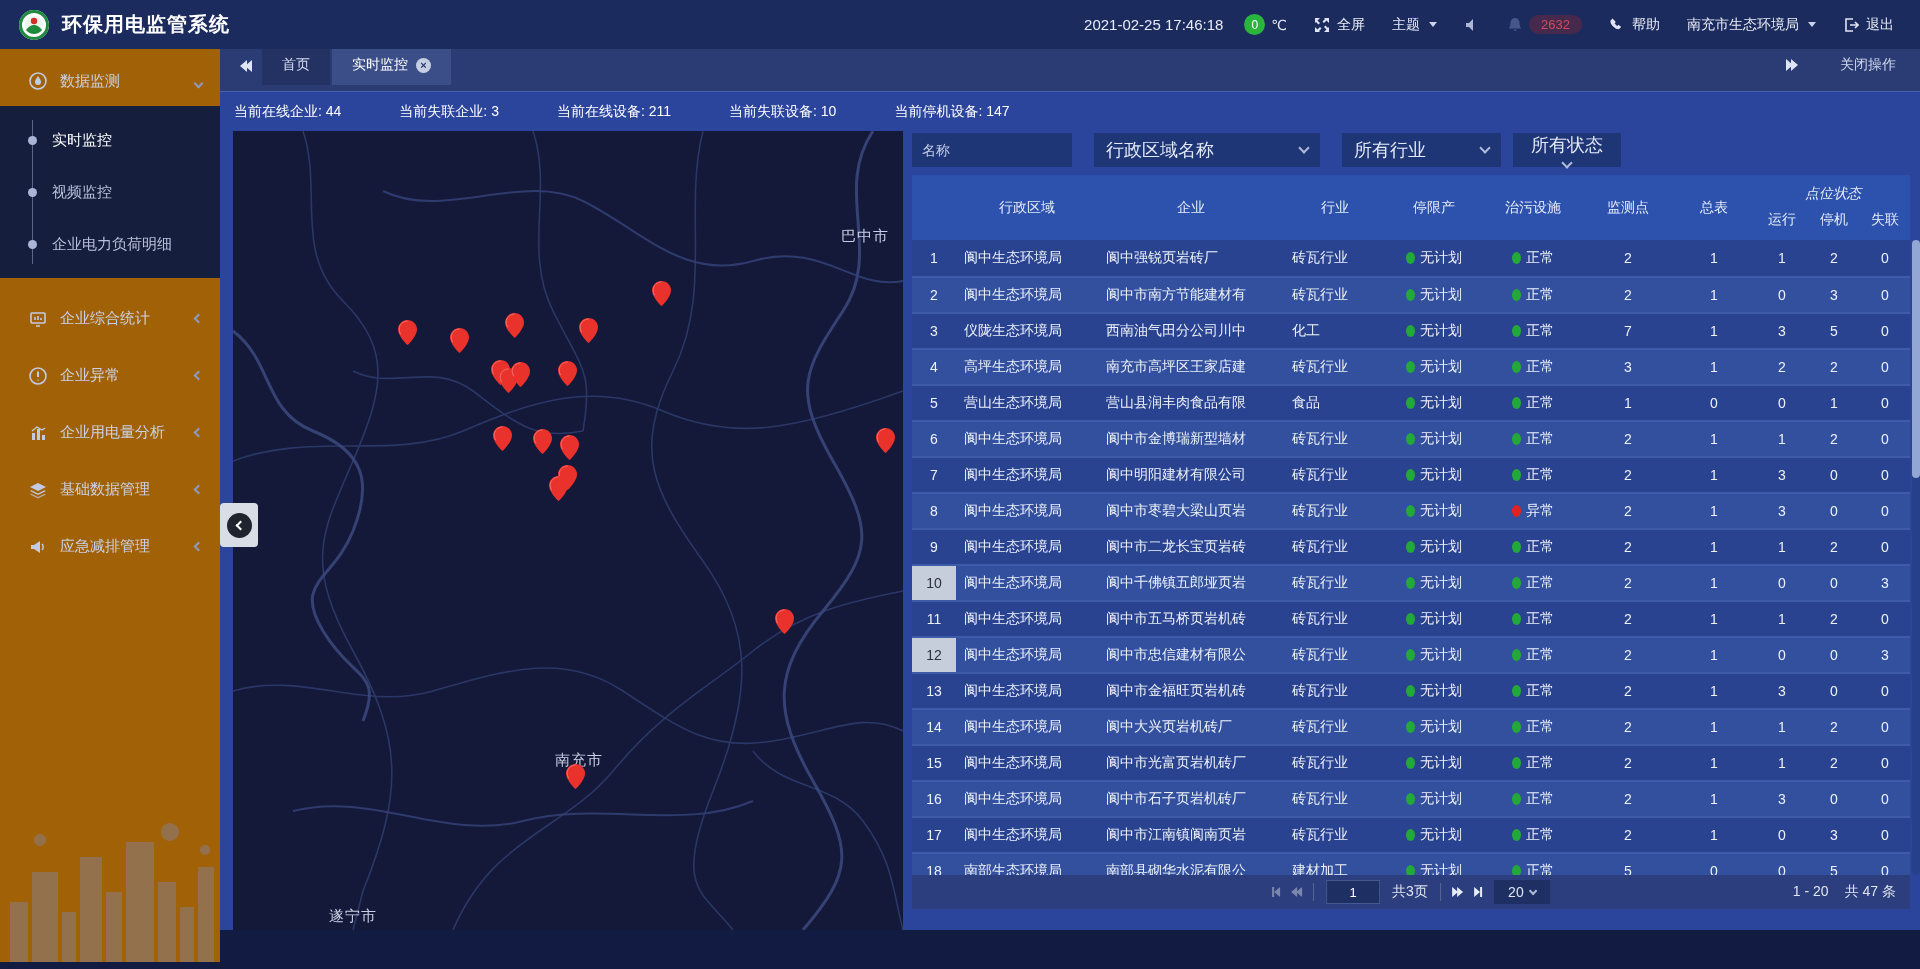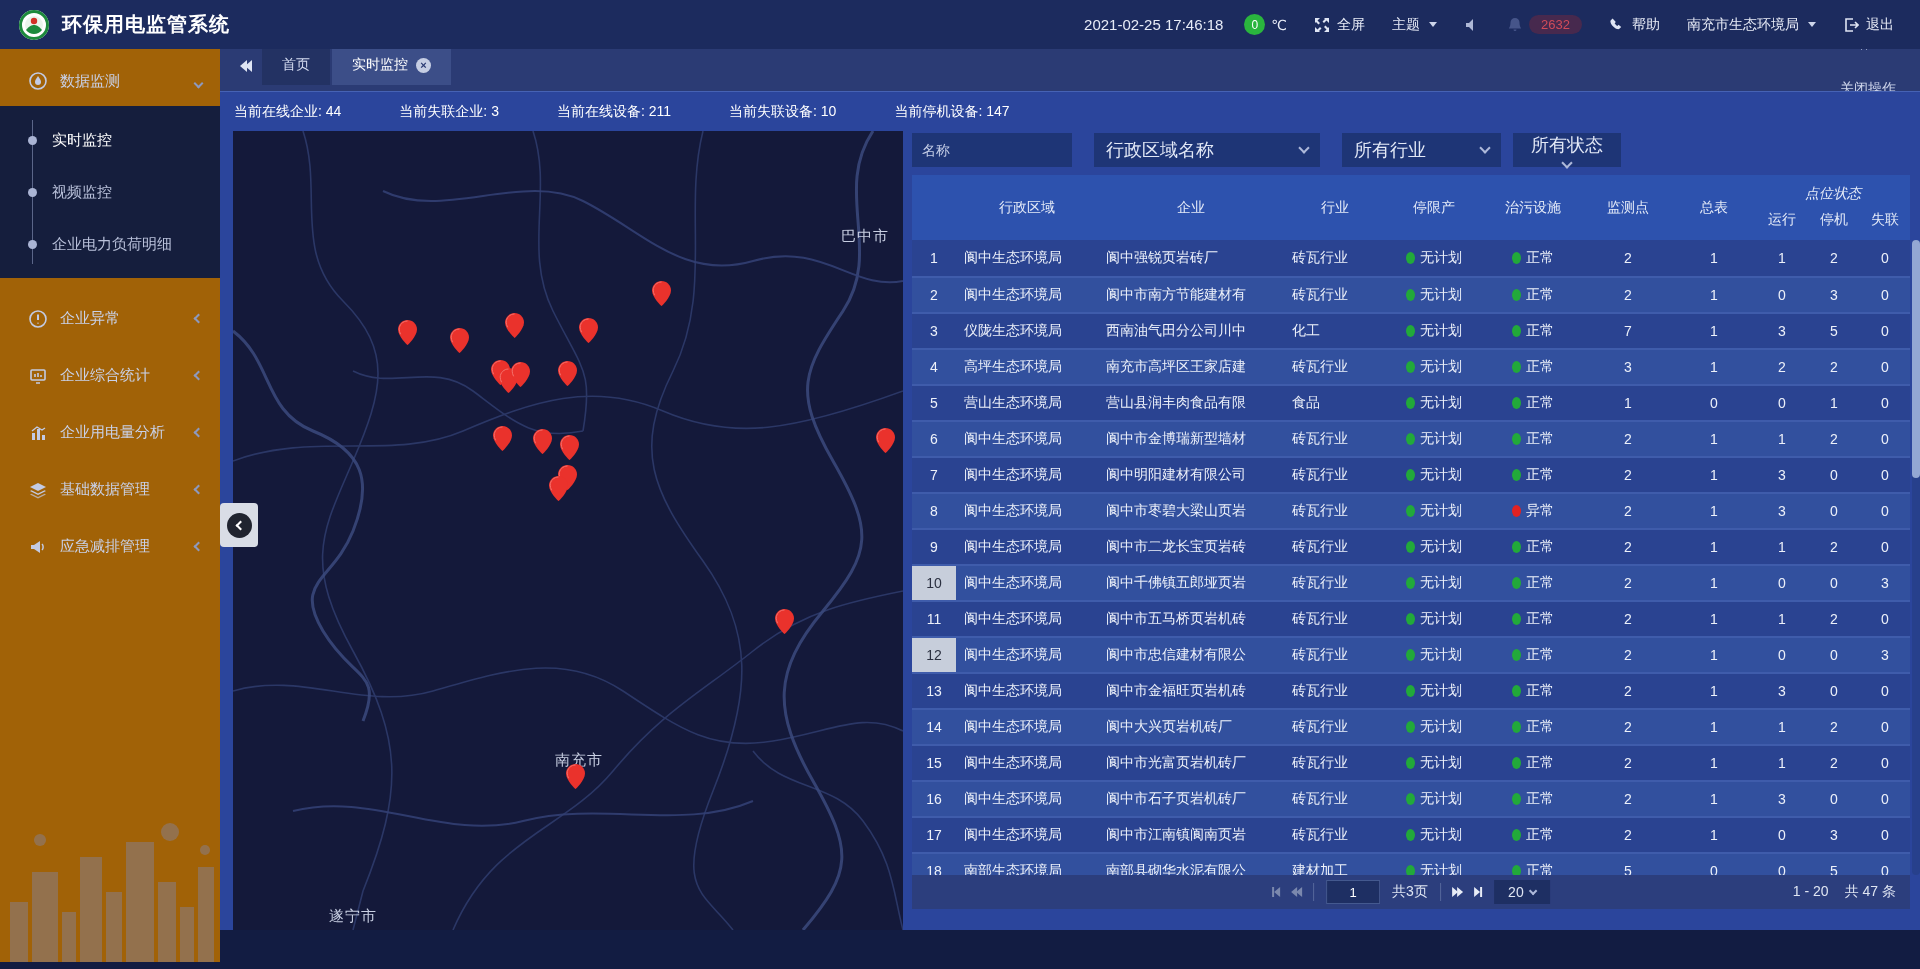--- a/index.html
+++ b/index.html
@@ -45,21 +45,21 @@
   .tabbar { height:53px; background:#2b3b74; display:flex; align-items:flex-end; position:relative; }
   .tab-nav { width:34px; height:38px; display:flex; align-items:center; justify-content:center; cursor:pointer; margin-left:8px; margin-bottom:6px; }
   .dbl-tri { display:flex; }
   .tri { width:0; height:0; border-top:6px solid transparent; border-bottom:6px solid transparent; }
   .tri.l { border-right:7px solid #dfe5f4; margin-right:-2px; }
   .tri.r { border-left:7px solid #dfe5f4; margin-left:-2px; }
   .tab { height:40px; padding:0 20px; display:flex; align-items:center; gap:8px; color:#d5dcf0; font-size:14px;
     background:#233263; margin-right:2px; cursor:pointer; margin-bottom:6px; }
   .tab.active { background:#3c4e88; color:#fff; }
   .tab-close { width:15px; height:15px; border-radius:50%; background:#c6cee4; color:#2a3a72; font-size:11px; line-height:15px; text-align:center; font-weight:bold; }
-  .tabbar-right { position:absolute; right:0; top:0; height:53px; display:flex; align-items:center; gap:30px; padding-right:24px; color:#cfd6ec; font-size:14px;flex-direction:column; }
+  .tabbar-right { position:absolute; right:0; top:0; height:53px; display:flex; align-items:center; gap:30px; padding-right:24px; color:#cfd6ec; font-size:14px; }
 
   .content { position:relative; width:1700px; height:853px; background:#2b459c; }
   .content-footer { position:absolute; left:0; bottom:0; width:100%; height:14px; background:#121c42; }
 
   .statsbar { height:40px; display:flex; align-items:center; gap:58px; padding-left:14px; color:#ffffff; font-size:14px;
     border-top:1px solid #4662b4; }
   .stat-item { white-space:nowrap; }
 
   
   .map-panel { position:absolute; left:13px; top:40px; width:670px; height:799px; background:#14193a; overflow:hidden; }
@@ -200,32 +200,32 @@
             <span class="submenu-dot"></span>
             <span class="submenu-label">视频监控</span>
           </div>
           <div class="submenu-item">
             <span class="submenu-dot"></span>
             <span class="submenu-label">企业电力负荷明细</span>
           </div>
         </div>
         <div class="menu-item">
           <span class="menu-icon"><svg viewBox="0 0 20 20" fill="none" stroke="currentColor" stroke-width="1.6">
+              <rect x="3" y="4" width="14" height="10" rx="1"></rect>
+              <path d="M7 8v3M10 7v4M13 9v2M8 17h4"></path>
+            </svg></span>
+          <span>企业综合统计</span>
+          <span class="menu-chev collapsed"></span>
+        </div>
+        <div class="menu-item">
+          <span class="menu-icon"><svg viewBox="0 0 20 20" fill="none" stroke="currentColor" stroke-width="1.6">
               <circle cx="10" cy="10" r="8"></circle>
               <path d="M10 5.5v5.5M10 13.8v.8" stroke-width="2"></path>
             </svg></span>
           <span>企业异常</span>
-          <span class="menu-chev collapsed"></span>
-        </div>
-        <div class="menu-item">
-          <span class="menu-icon"><svg viewBox="0 0 20 20" fill="none" stroke="currentColor" stroke-width="1.6">
-              <rect x="3" y="4" width="14" height="10" rx="1"></rect>
-              <path d="M7 8v3M10 7v4M13 9v2M8 17h4"></path>
-            </svg></span>
-          <span>企业综合统计</span>
           <span class="menu-chev collapsed"></span>
         </div>
         <div class="menu-item">
           <span class="menu-icon"><svg viewBox="0 0 20 20" fill="currentColor">
               <rect x="4" y="10" width="3" height="7"></rect>
               <rect x="9" y="6" width="3" height="11"></rect>
               <rect x="14" y="12" width="3" height="5"></rect>
               <path d="M4 8l5-4 5 3 3-2" fill="none" stroke="currentColor" stroke-width="1.4"></path>
             </svg></span>
           <span>企业用电量分析</span>

